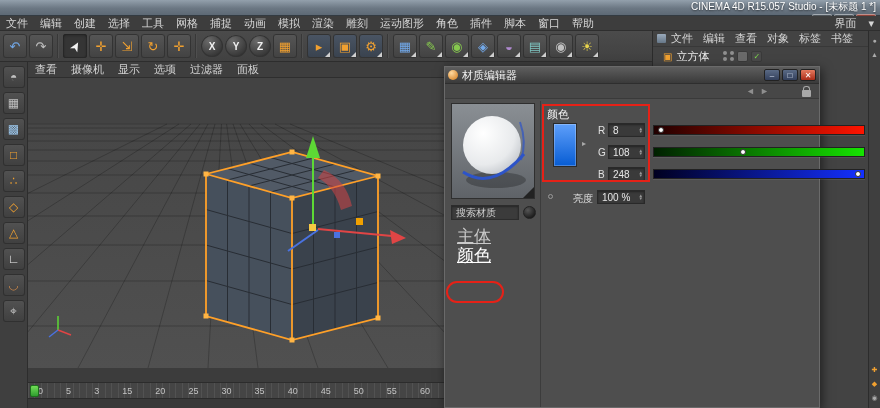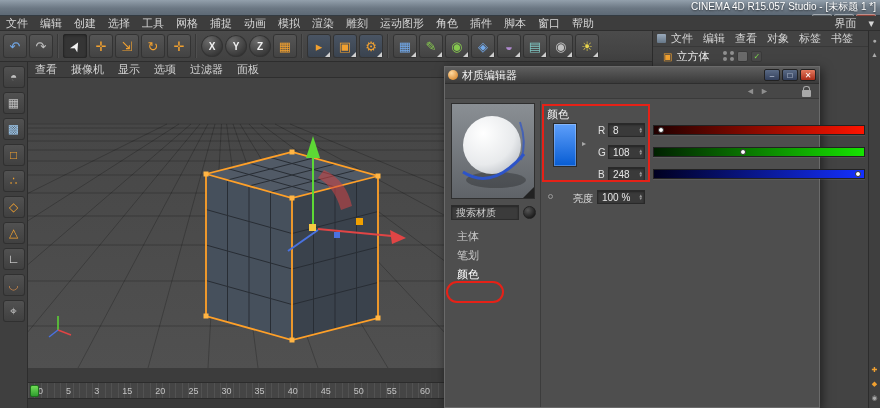--- a/index.html
+++ b/index.html
@@ -121,21 +121,21 @@
   .lock::before { content:""; position:absolute; left:1px; top:-4px; width:5px; height:4px;
     border:1.5px solid #a8a8a8; border-bottom:none; border-radius:3px 3px 0 0; }
 
   .preview { position:absolute; left:6px; top:36px; width:84px; height:96px; border:1px solid #2f2f2f; }
   .search { position:absolute; left:6px; top:138px; width:68px; height:15px; background:#3b3b3b;
     border:1px solid #2c2c2c; box-shadow:inset 0 1px 2px #262626; color:#cfcfcf; font-size:10px;
     line-height:13px; padding-left:4px; }
   .knob { position:absolute; left:78px; top:139px; width:13px; height:13px; border-radius:50%;
     background:radial-gradient(circle at 35% 30%, #555, #0a0a0a); border:1px solid #222; }
   .chanlist { position:absolute; left:4px; top:160px; width:88px; }
-  .chan { height:19px; line-height:19px; padding-left:8px; color:#c9c9c9; font-size:11px; }
+  .chan { height:19px; line-height:19px; padding-left:8px; color:#c9c9c9; font-size:17px;text-decoration:underline; }
   .chan.active { color:#fff; }
   .vdiv { position:absolute; left:95px; top:34px; bottom:0; width:1px; background:#3c3c3c; }
 
   .page-title { position:absolute; left:102px; top:40px; color:#f2f2f2; font-size:11px; }
   .swatch { position:absolute; left:108px; top:56px; width:24px; height:44px; border:1px solid #2a2a2a;
     box-shadow:inset 0 0 0 1px rgba(255,255,255,.25); background:#086CF8; }
   .expand { position:absolute; left:137px; top:72px; color:#aaa; font-size:8px; }
   .clabel { position:absolute; color:#e0e0e0; font-size:10px; }
   .vbox { position:absolute; width:37px; height:14px; background:#3a3a3a; border:1px solid #292929;
     box-shadow:inset 0 1px 2px #242424; display:flex; align-items:center; padding:0 1px 0 4px;
@@ -457,21 +457,20 @@
         <path d="M 68 18 Q 75 38 69 56" stroke="#2d54c8" stroke-width="2" fill="none" opacity="0.7"></path>
         <polygon points="82,94 71,94 82,83" fill="#222"></polygon>
       </svg>
     </div>
 
     <div class="search">搜索材质</div>
     <div class="knob"></div>
 
     <div class="chanlist">
       <div class="chan"><span>主体</span></div>
-      <div class="chan"><span>笔划</span></div>
       <div class="chan active"><span>颜色</span></div>
     </div>
     <div class="vdiv"></div>
 
     <div class="page-title">颜色</div>
     <div class="swatch" style="background: linear-gradient(rgba(255, 255, 255, 0.35), rgba(0, 0, 0, 0.15)), rgb(8, 108, 248);"></div>
     <div class="expand">▸</div>
 
     <span class="clabel" style="left:153px;top:58px">R</span>
     <div class="vbox" style="left:163px;top:56px">

